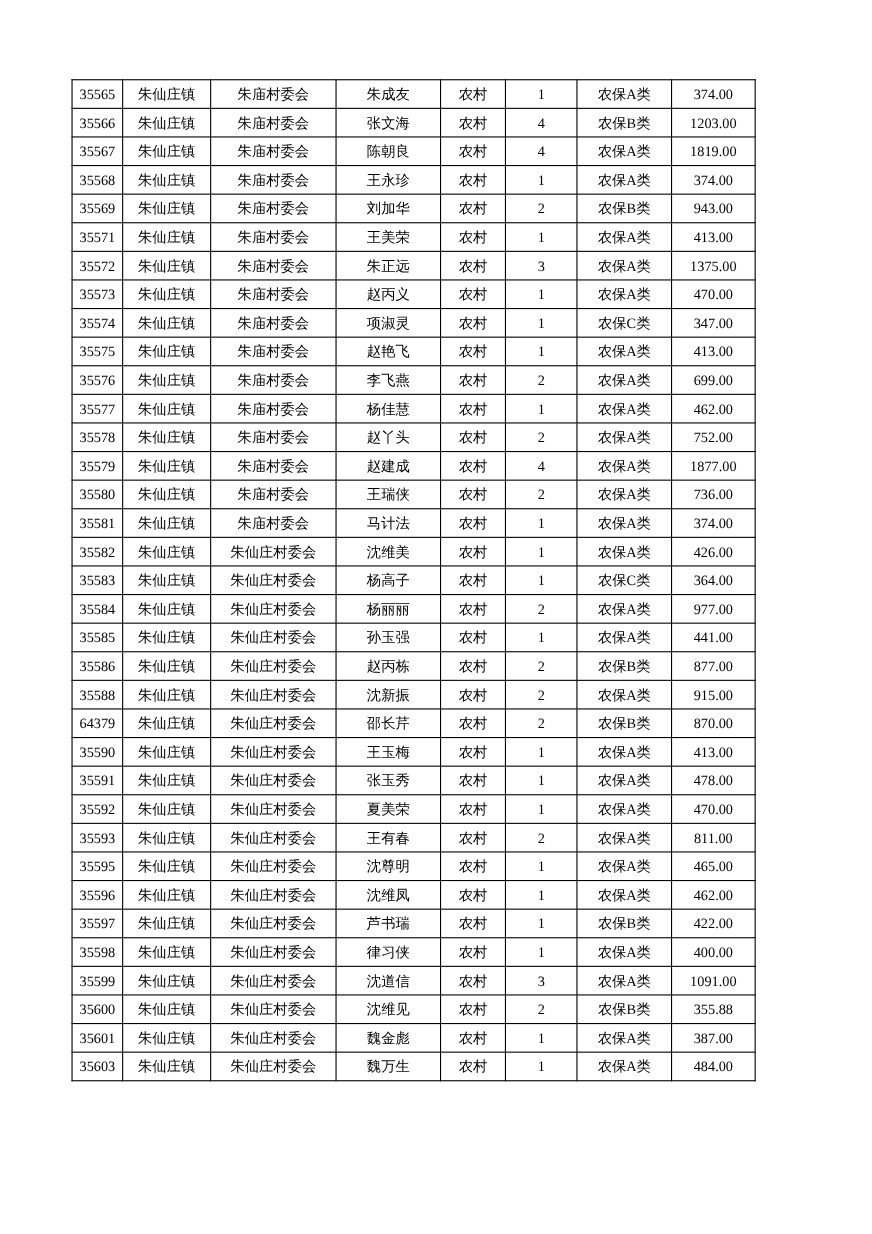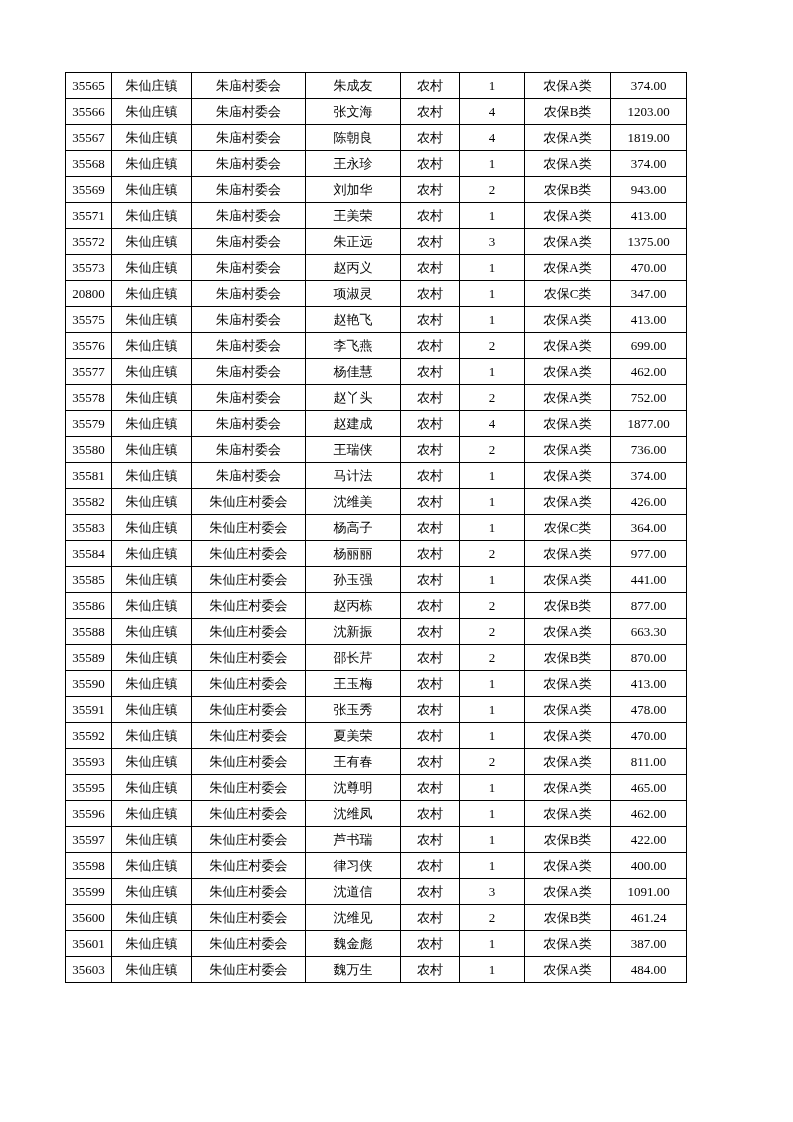--- a/index.html
+++ b/index.html
@@ -139,21 +139,21 @@
           <td class="col-id">35573</td>
           <td class="col-town">朱仙庄镇</td>
           <td class="col-village">朱庙村委会</td>
           <td class="col-name">赵丙义</td>
           <td class="col-residence">农村</td>
           <td class="col-count">1</td>
           <td class="col-category">农保A类</td>
           <td class="col-amount">470.00</td>
         </tr>
         <tr>
-          <td class="col-id">20800</td>
+          <td class="col-id">35574</td>
           <td class="col-town">朱仙庄镇</td>
           <td class="col-village">朱庙村委会</td>
           <td class="col-name">项淑灵</td>
           <td class="col-residence">农村</td>
           <td class="col-count">1</td>
           <td class="col-category">农保C类</td>
           <td class="col-amount">347.00</td>
         </tr>
         <tr>
           <td class="col-id">35575</td>
@@ -276,24 +276,24 @@
           <td class="col-amount">877.00</td>
         </tr>
         <tr>
           <td class="col-id">35588</td>
           <td class="col-town">朱仙庄镇</td>
           <td class="col-village">朱仙庄村委会</td>
           <td class="col-name">沈新振</td>
           <td class="col-residence">农村</td>
           <td class="col-count">2</td>
           <td class="col-category">农保A类</td>
-          <td class="col-amount">663.30</td>
-        </tr>
-        <tr>
-          <td class="col-id">35589</td>
+          <td class="col-amount">915.00</td>
+        </tr>
+        <tr>
+          <td class="col-id">64379</td>
           <td class="col-town">朱仙庄镇</td>
           <td class="col-village">朱仙庄村委会</td>
           <td class="col-name">邵长芹</td>
           <td class="col-residence">农村</td>
           <td class="col-count">2</td>
           <td class="col-category">农保B类</td>
           <td class="col-amount">870.00</td>
         </tr>
         <tr>
           <td class="col-id">35590</td>
@@ -386,21 +386,21 @@
           <td class="col-amount">1091.00</td>
         </tr>
         <tr>
           <td class="col-id">35600</td>
           <td class="col-town">朱仙庄镇</td>
           <td class="col-village">朱仙庄村委会</td>
           <td class="col-name">沈维见</td>
           <td class="col-residence">农村</td>
           <td class="col-count">2</td>
           <td class="col-category">农保B类</td>
-          <td class="col-amount">461.24</td>
+          <td class="col-amount">355.88</td>
         </tr>
         <tr>
           <td class="col-id">35601</td>
           <td class="col-town">朱仙庄镇</td>
           <td class="col-village">朱仙庄村委会</td>
           <td class="col-name">魏金彪</td>
           <td class="col-residence">农村</td>
           <td class="col-count">1</td>
           <td class="col-category">农保A类</td>
           <td class="col-amount">387.00</td>

